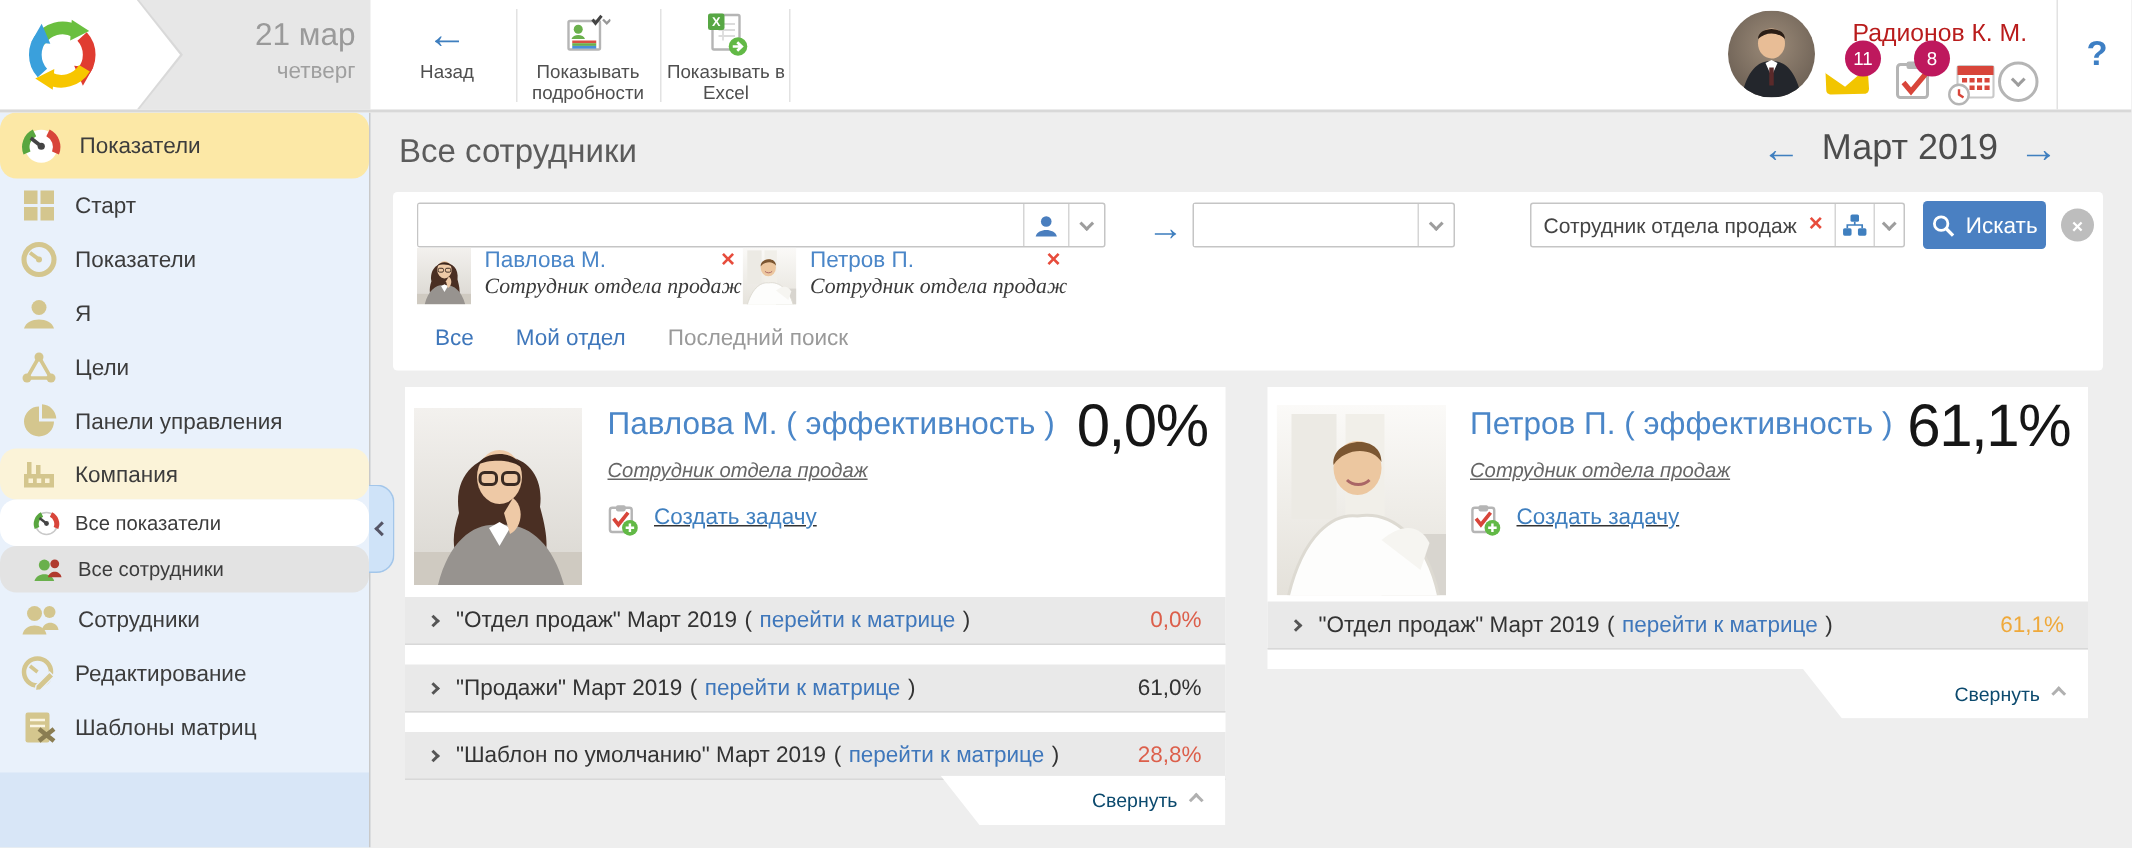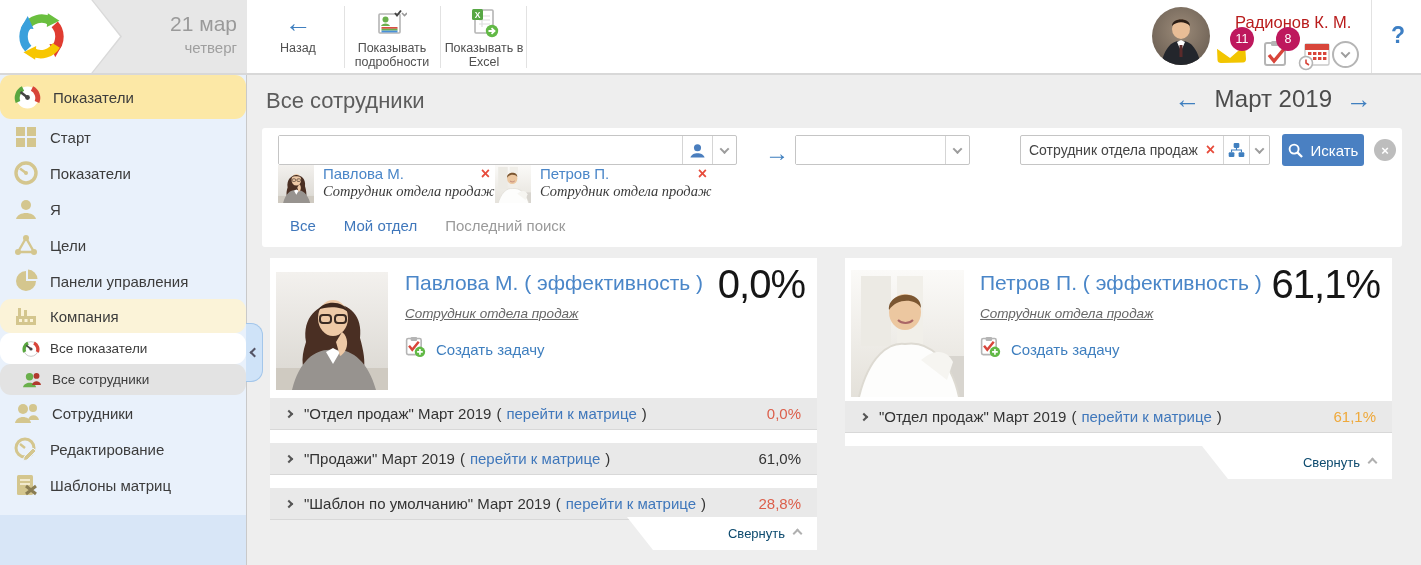--- a/index.html
+++ b/index.html
@@ -75,21 +75,21 @@
 
   .quick-links { position:absolute; left:28px; top:89px; display:flex; gap:28px; font-size:15px; }
   .ql-blue { color:#3f77bb; cursor:pointer; }
   .ql-gray { color:#9a9a9a; }
 
   
   .card { position:absolute; background:#ffffff; }
   .card-photo { position:absolute; left:6px; top:14px; overflow:hidden; }
   .card-title { position:absolute; left:135px; top:13px; font-size:21px; color:#4a86c8; cursor:pointer; white-space:nowrap; }
   .card-subtitle { position:absolute; left:135px; top:48px; font-size:13.5px; font-style:italic; color:#666; text-decoration:underline; }
-  .create-task { position:absolute; left:135px; top:78px; display:flex; align-items:flex-end; gap:10px; cursor:pointer; }
+  .create-task { position:absolute; left:135px; top:78px; display:flex; align-items:flex-start; gap:10px; cursor:pointer;text-decoration:underline; }
   .create-task-label { font-size:15px; color:#3f7fbf; }
   .card-value { position:absolute; right:12px; top:4px; font-size:40px; color:#161616; letter-spacing:-1px; }
 
   .krow { position:absolute; left:0; width:100%; height:32px; background:#e9e9e9; border-bottom:1px solid #d8d8d8; display:flex; align-items:center; padding:0 16px; font-size:15px; color:#333; }
   .krow-chev { margin-right:12px; }
   .krow-title { margin-right:5px; }
   .krow-link { color:#3f77bb; margin:0 5px; cursor:pointer; }
   .krow-value { margin-left:auto; font-size:15px; }
   [data-tone="red"] { color:#dc5f4b; }
   [data-tone="dark"] { color:#333333; }

